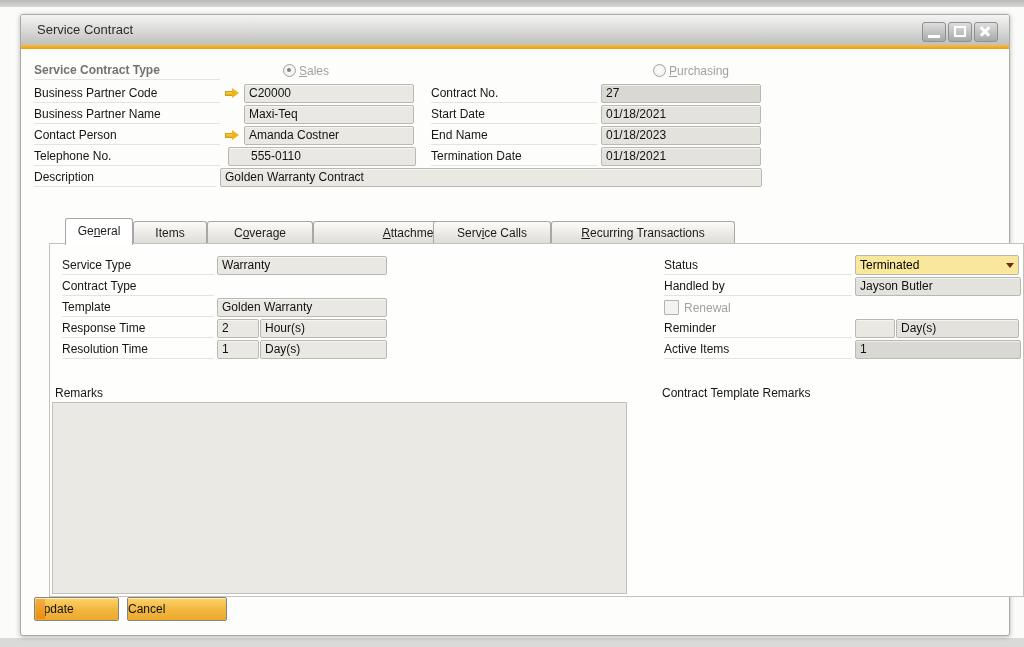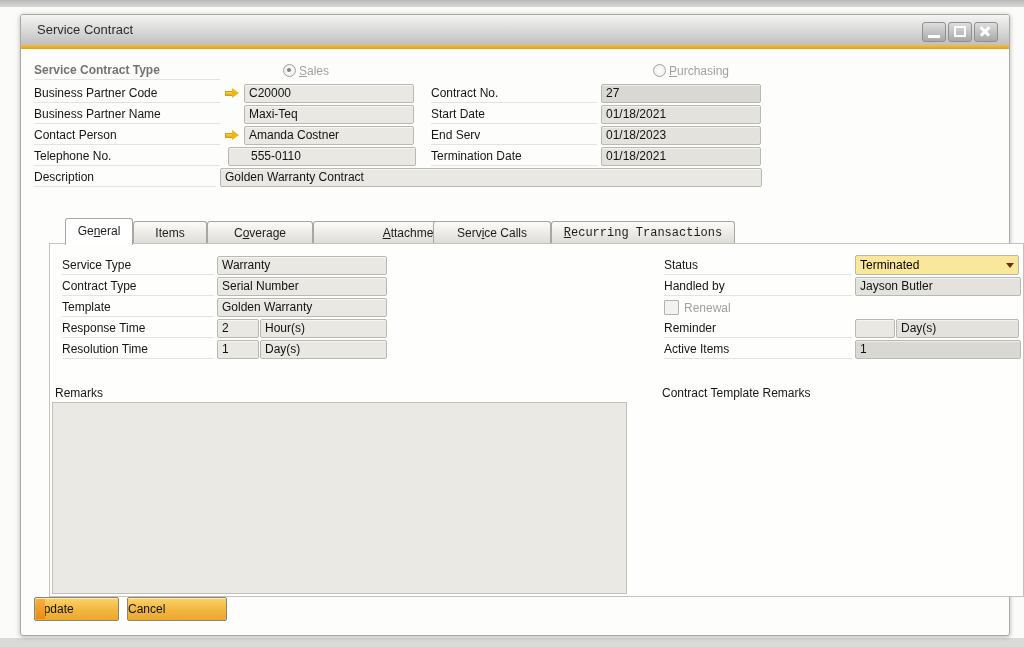--- a/index.html
+++ b/index.html
@@ -107,40 +107,39 @@
 
     <span class="lbl abs" style="left:13px;top:155px;width:182px;">Description</span>
     <div class="fld abs" style="left:199px;top:153px;width:532px;">Golden Warranty Contract</div>
 
     <span class="lbl abs" style="left:410px;top:71px;width:166px;">Contract No.</span>
     <div class="fld dim abs" style="left:580px;top:69px;width:150px;">27</div>
 
     <span class="lbl abs" style="left:410px;top:92px;width:166px;">Start Date</span>
     <div class="fld date abs" style="left:580px;top:90px;width:150px;">01/18/2021</div>
 
-    <span class="lbl abs" style="left:410px;top:113px;width:166px;">End Serv</span>
+    <span class="lbl abs" style="left:410px;top:113px;width:166px;">End Name</span>
     <div class="fld date abs" style="left:580px;top:111px;width:150px;">01/18/2023</div>
 
     <span class="lbl abs" style="left:410px;top:134px;width:166px;">Termination Date</span>
     <div class="fld date abs" style="left:580px;top:132px;width:150px;">01/18/2021</div>
 
     <div class="tab active abs" style="left:44px;width:66px;"><span>Ge</span><span class="u">n</span><span>eral</span></div>
     <div class="tab abs" style="left:112px;width:72px;"><span>Items</span><span class="u"></span><span></span></div>
     <div class="tab abs" style="left:186px;width:104px;"><span>C</span><span class="u">o</span><span>verage</span></div>
     <div class="tab abs" style="left:292px;width:118px;padding-left:43px;"><span></span><span class="u">A</span><span>ttachments</span></div>
     <div class="tab abs" style="left:412px;width:116px;"><span>Serv</span><span class="u">i</span><span>ce Calls</span></div>
-    <div class="tab abs" style="left:530px;width:182px;font-family:Liberation Mono, monospace;"><span></span><span class="u">R</span><span>ecurring Transactions</span></div>
+    <div class="tab abs" style="left:530px;width:182px;"><span></span><span class="u">R</span><span>ecurring Transactions</span></div>
 
     <div id="tab-panel" class="abs">
 
       <span class="lbl abs" style="left:12px;top:14px;width:152px;">Service Type</span>
       <div class="fld abs" style="left:167px;top:12px;width:160px;">Warranty</div>
 
       <span class="lbl abs" style="left:12px;top:35px;width:152px;">Contract Type</span>
-      <div class="fld abs" style="left:167px;top:33px;width:160px;">Serial Number</div>
 
       <span class="lbl abs" style="left:12px;top:56px;width:152px;">Template</span>
       <div class="fld abs" style="left:167px;top:54px;width:160px;">Golden Warranty</div>
 
       <span class="lbl abs" style="left:12px;top:77px;width:152px;">Response Time</span>
       <div class="fld abs" style="left:167px;top:75px;width:32px;">2</div>
       <div class="fld abs" style="left:210px;top:75px;width:117px;">Hour(s)</div>
 
       <span class="lbl abs" style="left:12px;top:98px;width:152px;">Resolution Time</span>
       <div class="fld abs" style="left:167px;top:96px;width:32px;">1</div>

